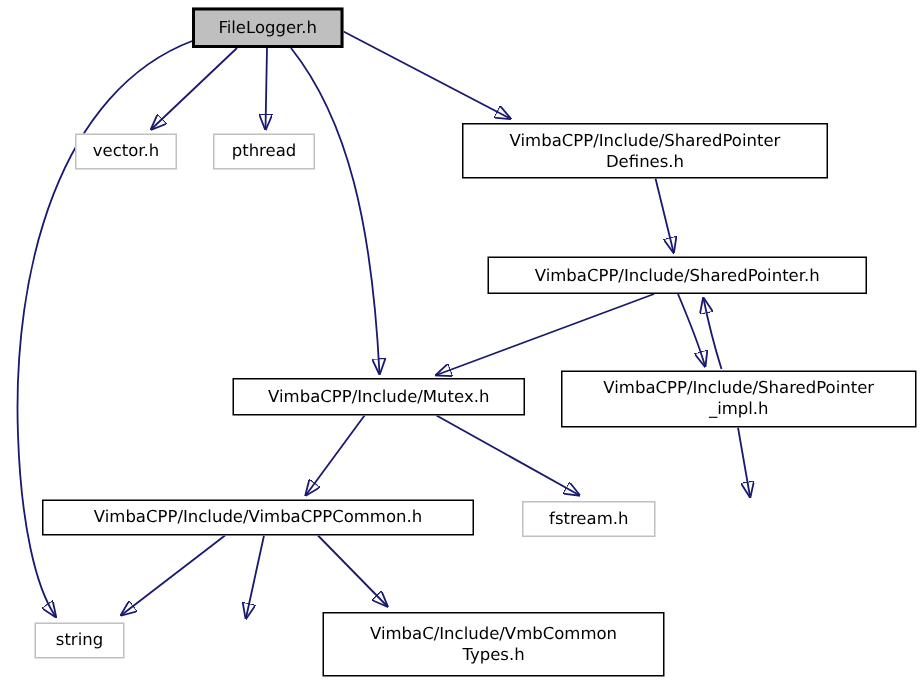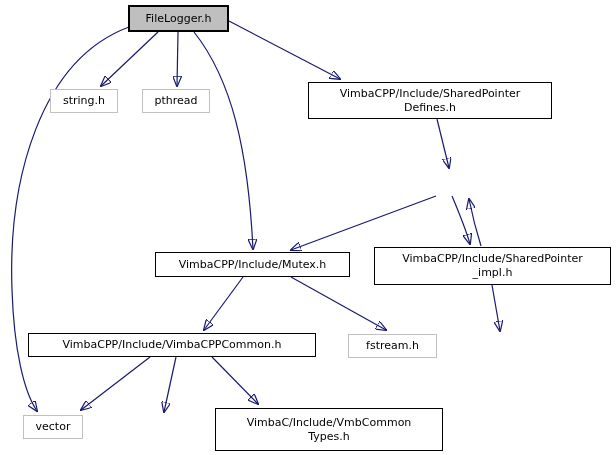--- a/index.html
+++ b/index.html
@@ -74,37 +74,38 @@
     <path d="M492,285 L500,331" marker-end="url(#arrow)"></path>
     <path d="M243,277 L204,330" marker-end="url(#arrow)"></path>
     <path d="M291,277 L386,330" marker-end="url(#arrow)"></path>
     <path d="M150,357 L81,410" marker-end="url(#arrow)"></path>
     <path d="M176,357 L164,412" marker-end="url(#arrow)"></path>
     <path d="M212,357 L258,404" marker-end="url(#arrow)"></path>
   </svg>
 
   <div class="node root" style="left:128px; top:5px; width:101px; height:27px;">FileLogger.h</div>
 
-  <div class="node external" style="left:50px; top:89px; width:68px; height:24px;">string.h</div>
+  <div class="node external" style="left:50px; top:89px; width:68px; height:24px;">vector.h</div>
 
   <div class="node external" style="left:142px; top:89px; width:68px; height:24px;">pthread</div>
 
   <div class="node" style="left:308px; top:82px; width:244px; height:37px;">VimbaCPP/Include/SharedPointer
 Defines.h</div>
 
+  <div class="node" style="left:325px; top:171px; width:253px; height:25px;">VimbaCPP/Include/SharedPointer.h</div>
 
   <div class="node" style="left:155px; top:252px; width:195px; height:25px;">VimbaCPP/Include/Mutex.h</div>
 
   <div class="node" style="left:374px; top:247px; width:237px; height:38px;">VimbaCPP/Include/SharedPointer
 _impl.h</div>
 
   <div class="node" style="left:28px; top:333px; width:288px; height:24px;">VimbaCPP/Include/VimbaCPPCommon.h</div>
 
   <div class="node external" style="left:348px; top:334px; width:89px; height:24px;">fstream.h</div>
 
 
-  <div class="node external" style="left:23px; top:415px; width:60px; height:24px;">vector</div>
+  <div class="node external" style="left:23px; top:415px; width:60px; height:24px;">string</div>
 
 
   <div class="node" style="left:215px; top:408px; width:228px; height:43px;">VimbaC/Include/VmbCommon
 Types.h</div>
 
 </div>
 
 </body></html>

